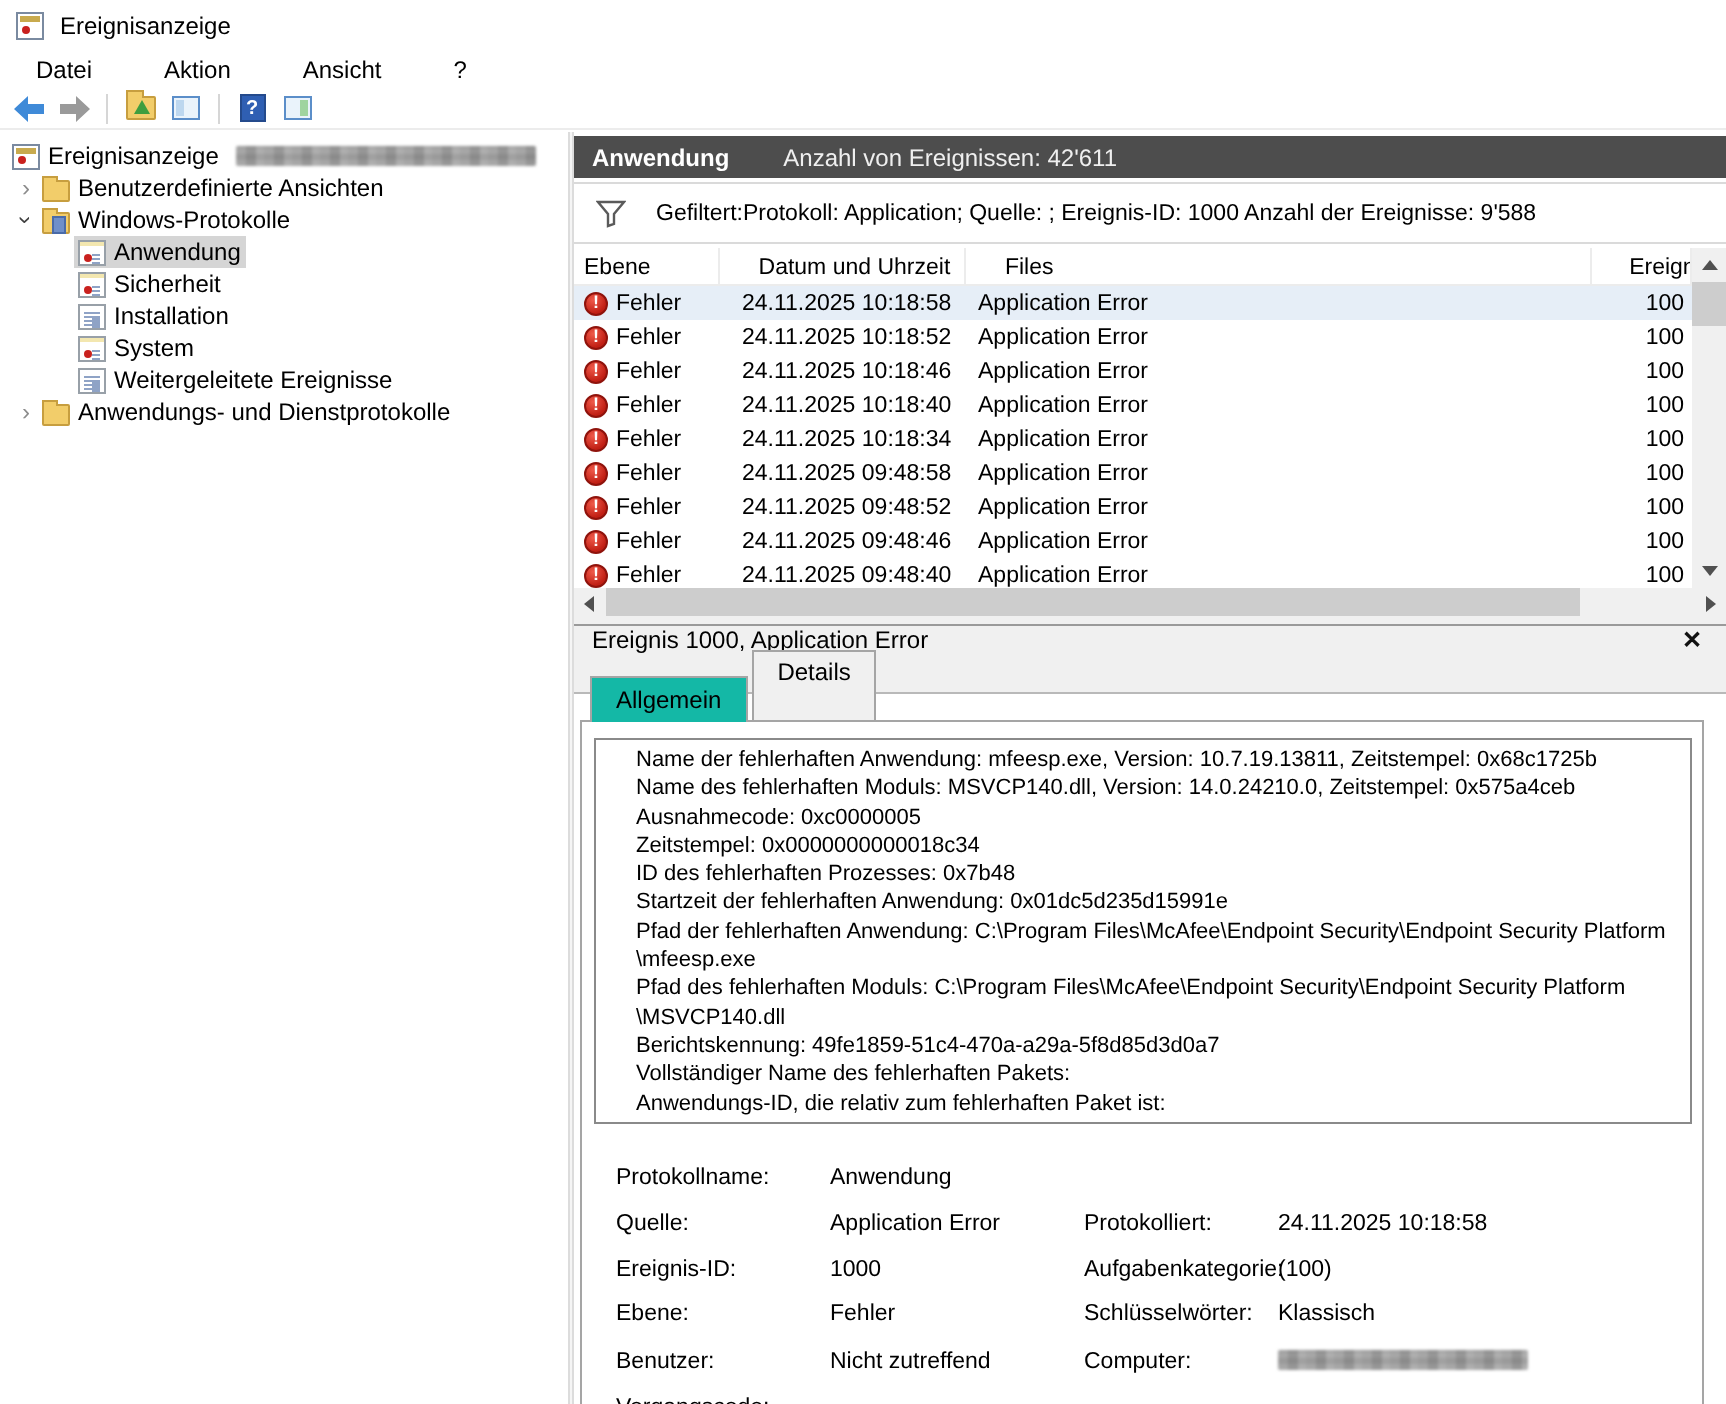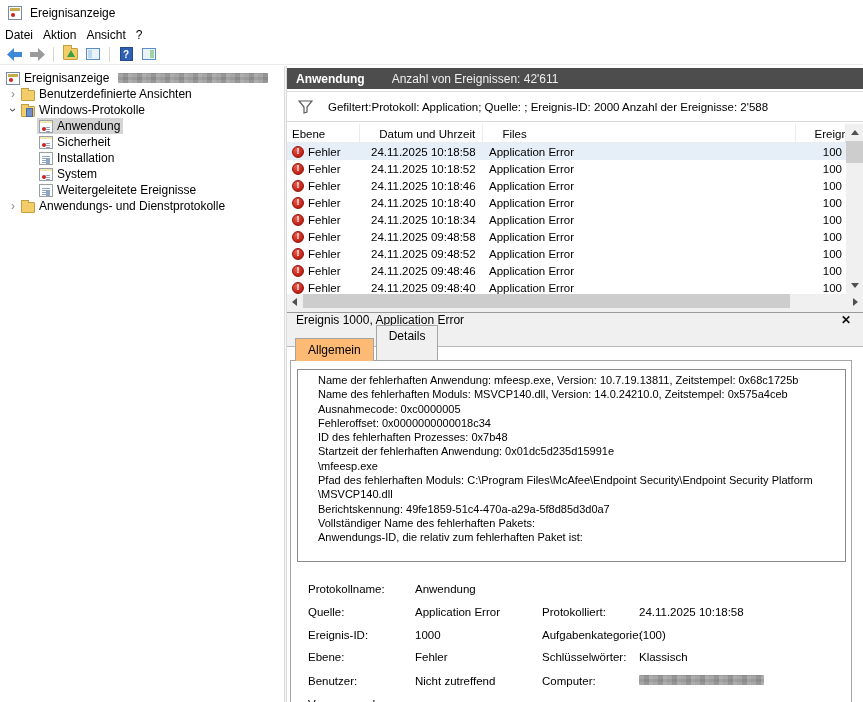--- a/index.html
+++ b/index.html
@@ -7,21 +7,21 @@
     font-family:"Liberation Sans", sans-serif; font-size:12px; color:#000; }
   #window { position:absolute; width:863px; height:702px; background:#fff; }
 
   
   #titlebar { position:absolute; left:0; top:0; width:863px; height:26px; background:#fff;
     display:flex; align-items:center; padding-left:8px; gap:8px; }
   .app-icon { width:14px; height:14px; border:1px solid #7a8aa0; background:#fff; position:relative; }
   .app-icon::before { content:""; position:absolute; left:1px; top:1px; right:1px; height:3px; background:#c8aa4e; }
   .app-icon::after { content:""; position:absolute; left:2px; bottom:2px; width:4px; height:4px; border-radius:50%; background:#c9211e; }
   #menubar { position:absolute; left:0; top:26px; width:863px; height:18px; display:flex; align-items:center; background:#fff; }
-  .menu-item { padding:1px 5px; cursor:default; }
+  .menu-item { padding:1px 18px; cursor:default; }
   #toolbar { position:absolute; left:0; top:44px; width:863px; height:21px; display:flex; align-items:center;
     padding-left:5px; gap:5px; background:#fff; border-bottom:1px solid #ececec; }
   .tb-sep { width:1px; height:15px; background:#d6d6d6; margin:0 2px; }
   .tb-btn { width:18px; height:17px; display:flex; align-items:center; justify-content:center; }
   .win-ic { width:14px; height:12px; border:1px solid #5b8ec9; background:#eaf3fb; position:relative; }
   .win-ic.tree::before { content:""; position:absolute; left:1px; top:1px; bottom:1px; width:4px; background:#bdd7ef; }
   .win-ic.pane::before { content:""; position:absolute; right:1px; top:1px; bottom:1px; width:4px; background:#9fd49f; }
   .help-ic { width:13px; height:14px; background:#2f5fb3; border:1px solid #244a8c; color:#fff;
     font-size:10px; font-weight:bold; display:flex; align-items:center; justify-content:center; }
   .folder-up { position:relative; width:15px; height:12px; background:linear-gradient(#fbe3933,#efc35c); background:#f2cd6a; border:1px solid #c79e3f; border-radius:1px; }
@@ -94,21 +94,21 @@
   #hthumb { position:absolute; left:16px; top:0; width:487px; height:14px; background:#cdcdcd; }
   #splitter { position:absolute; left:0; top:242px; width:576px; height:4px; background:#f0f0f0; }
 
   
   #detail { position:absolute; left:0; top:246px; width:576px; height:390px; }
   #detail-header { position:absolute; left:0; top:0; width:576px; height:35px; background:#f0f0f0;
     border-top:1px solid #9a9a9a; border-bottom:1px solid #b9b9b9; display:flex; align-items:flex-start; padding:0 9px; }
   #detail-close { margin-left:auto; font-size:12px; font-weight:bold; color:#111; width:16px; text-align:center; cursor:default; }
   #tabs { position:absolute; left:8px; top:26px; height:23px; display:flex; align-items:flex-end; }
   .tab { border:1px solid #a5a5a5; border-bottom:none; padding:3px 12px 3px 12px; background:#f0f0f0; font-size:12px; position:relative; }
-  .tab.active { background:#fdba74; height:23px; z-index:3; padding-top:4px; }
+  .tab.active { background:#14b8a6; height:23px; z-index:3; padding-top:4px; }
   .tab.inactive { height:36px; margin-left:2px; }
   #tab-content { position:absolute; left:3px; top:48px; width:562px; height:342px; background:#fff; border:1px solid #a5a5a5; border-bottom:none; z-index:2; }
   #desc-box { position:absolute; left:6px; top:8px; width:549px; height:193px; border:1px solid #8a8a8a; background:#fff;
     padding:3px 4px; font-size:11px; line-height:14.3px; overflow:hidden; }
   #desc-box div { white-space:pre;padding-left:16px; }
   #fields { position:absolute; left:0; top:0; width:562px; height:342px; }
   .frow { position:absolute; left:0; width:562px; height:16px; font-size:11.5px; white-space:nowrap; }
   .frow span { position:absolute; top:0; }
   .fl1 { left:17px; } .fv1 { left:124px; } .fl2 { left:251px; } .fv2 { left:348px; }
   .funnel { flex:0 0 15px; }
@@ -236,21 +236,21 @@
   <div id="main">
     <div id="log-header">
       <span class="ln">Anwendung</span>
       <span class="cnt">Anzahl von Ereignissen: 42'611</span>
     </div>
 
     <div id="filter-row">
       <svg class="funnel" width="15" height="14" viewBox="0 0 15 14">
         <path d="M1 1 L14 1 L9 7 L9 12 L6 13 L6 7 Z" fill="none" stroke="#5a5a5a" stroke-width="1.2"></path>
       </svg>
-      <span>Gefiltert:Protokoll: Application; Quelle: ; Ereignis-ID: 2000 Anzahl der Ereignisse: 2'588</span>
+      <span>Gefiltert:Protokoll: Application; Quelle: ; Ereignis-ID: 1000 Anzahl der Ereignisse: 9'588</span>
     </div>
 
     <div id="list">
       <div id="col-header">
         <span class="hc c-level">Ebene</span>
         <span class="hc c-dt">Datum und Uhrzeit</span>
         <span class="hc c-src">Files</span>
         <span class="hc c-id">Ereigni.</span>
       </div>
       <div id="rows">
@@ -357,23 +357,24 @@
       </div>
       <div id="tabs">
         <span class="tab active">Allgemein</span>
         <span class="tab inactive">Details</span>
       </div>
       <div id="tab-content">
         <div id="desc-box">
             <div>Name der fehlerhaften Anwendung: mfeesp.exe, Version: 10.7.19.13811, Zeitstempel: 0x68c1725b</div>
             <div>Name des fehlerhaften Moduls: MSVCP140.dll, Version: 14.0.24210.0, Zeitstempel: 0x575a4ceb</div>
             <div>Ausnahmecode: 0xc0000005</div>
-            <div>Fehleroffset: 0x0000000000018c34</div>
+            <div>Zeitstempel: 0x0000000000018c34</div>
             <div>ID des fehlerhaften Prozesses: 0x7b48</div>
             <div>Startzeit der fehlerhaften Anwendung: 0x01dc5d235d15991e</div>
+            <div>Pfad der fehlerhaften Anwendung: C:\Program Files\McAfee\Endpoint Security\Endpoint Security Platform</div>
             <div>\mfeesp.exe</div>
             <div>Pfad des fehlerhaften Moduls: C:\Program Files\McAfee\Endpoint Security\Endpoint Security Platform</div>
             <div>\MSVCP140.dll</div>
             <div>Berichtskennung: 49fe1859-51c4-470a-a29a-5f8d85d3d0a7</div>
             <div>Vollständiger Name des fehlerhaften Pakets:</div>
             <div>Anwendungs-ID, die relativ zum fehlerhaften Paket ist:</div>
           </div>
         <div id="fields">
             <div class="frow" style="top: 222px;">
     <span class="fl1">Protokollname:</span>

